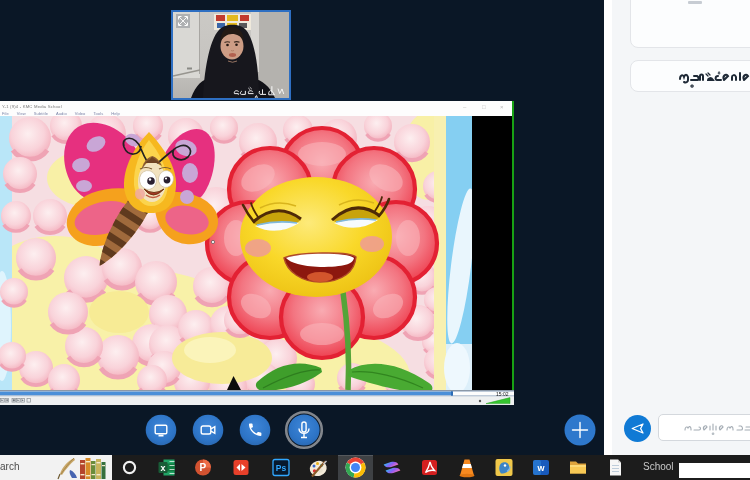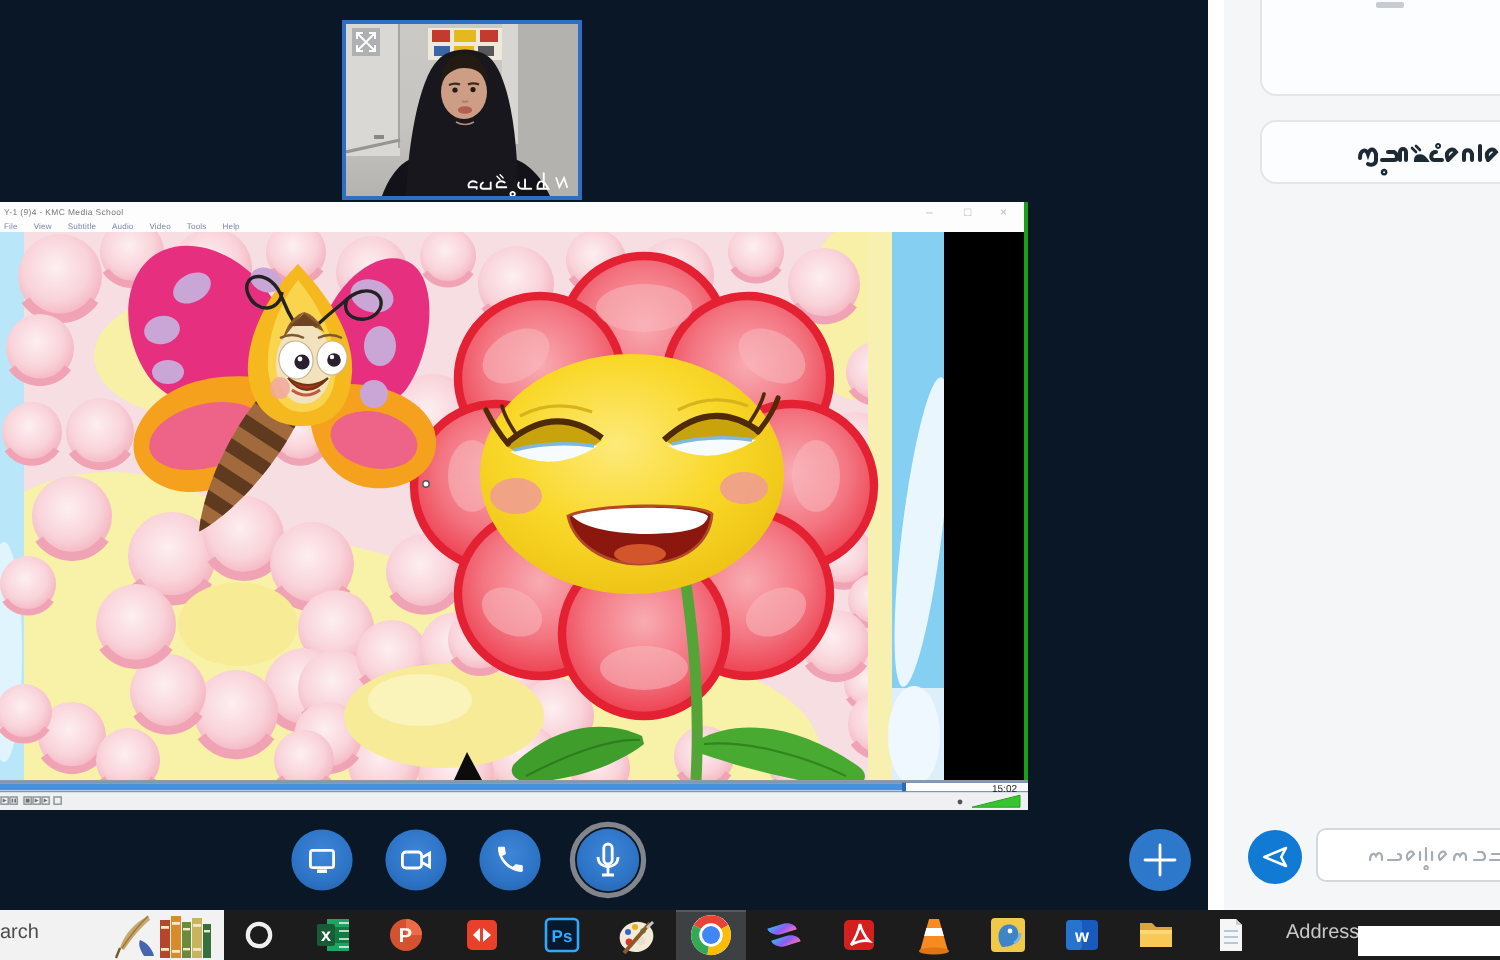--- a/index.html
+++ b/index.html
@@ -563,17 +563,17 @@
         <path d="M-8,-2.5 L8,-2.5 L8,6 L-8,6 Z" fill="#f8c955"></path>
         <path d="M-8,-2.5 L8,-2.5 L8,-0.5 L-8,-0.5 Z" fill="#fbd978"></path>
       </g>
 
       <g transform="translate(497.5,12.5)">
         <path d="M-5.5,-8 L2.5,-8 L5.5,-5 L5.5,8 L-5.5,8 Z" fill="#f6f6f6"></path>
         <path d="M2.5,-8 L2.5,-5 L5.5,-5 Z" fill="#cfcfcf"></path>
         <path d="M-3.5,-2 H3.5 M-3.5,1 H3.5 M-3.5,4 H3.5" stroke="#b8c8d8" stroke-width="0.9"></path>
       </g>
     </svg>
-    <div id="addrlabel">Address</div>
+    <div id="addrlabel">School</div>
     <div id="addrinput"></div>
   </div>
 
 </div>
 
 </body></html>

